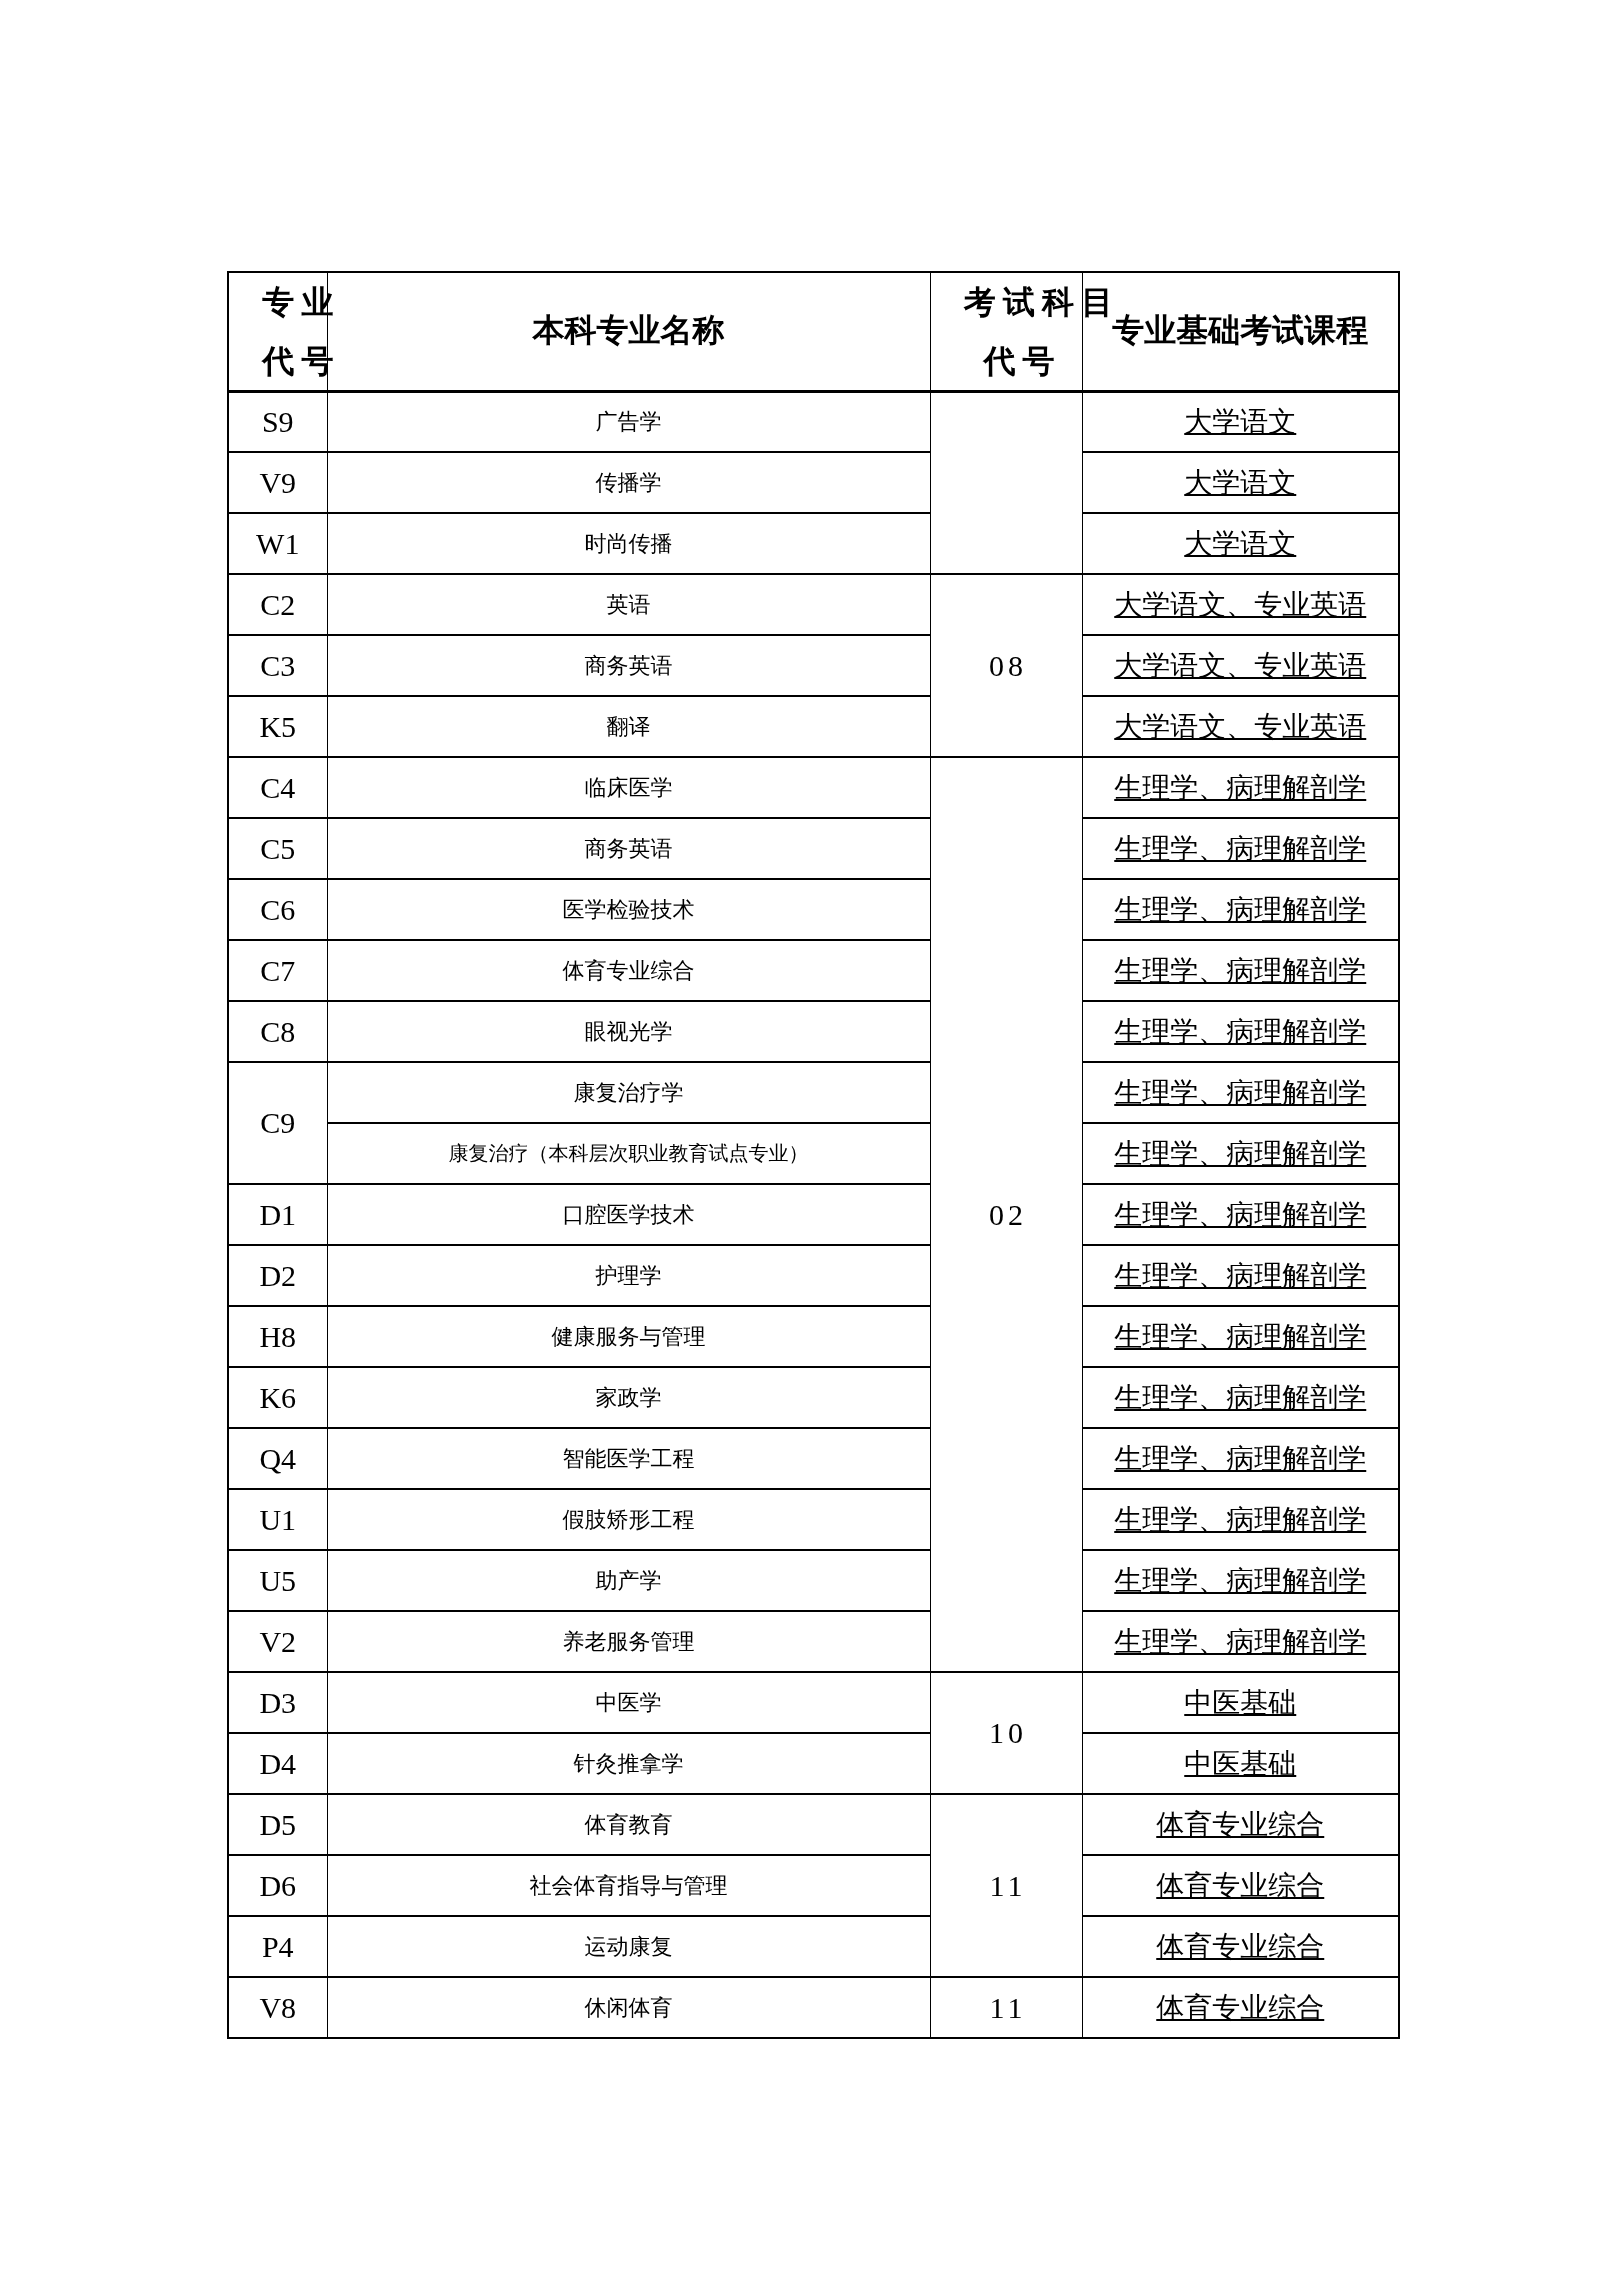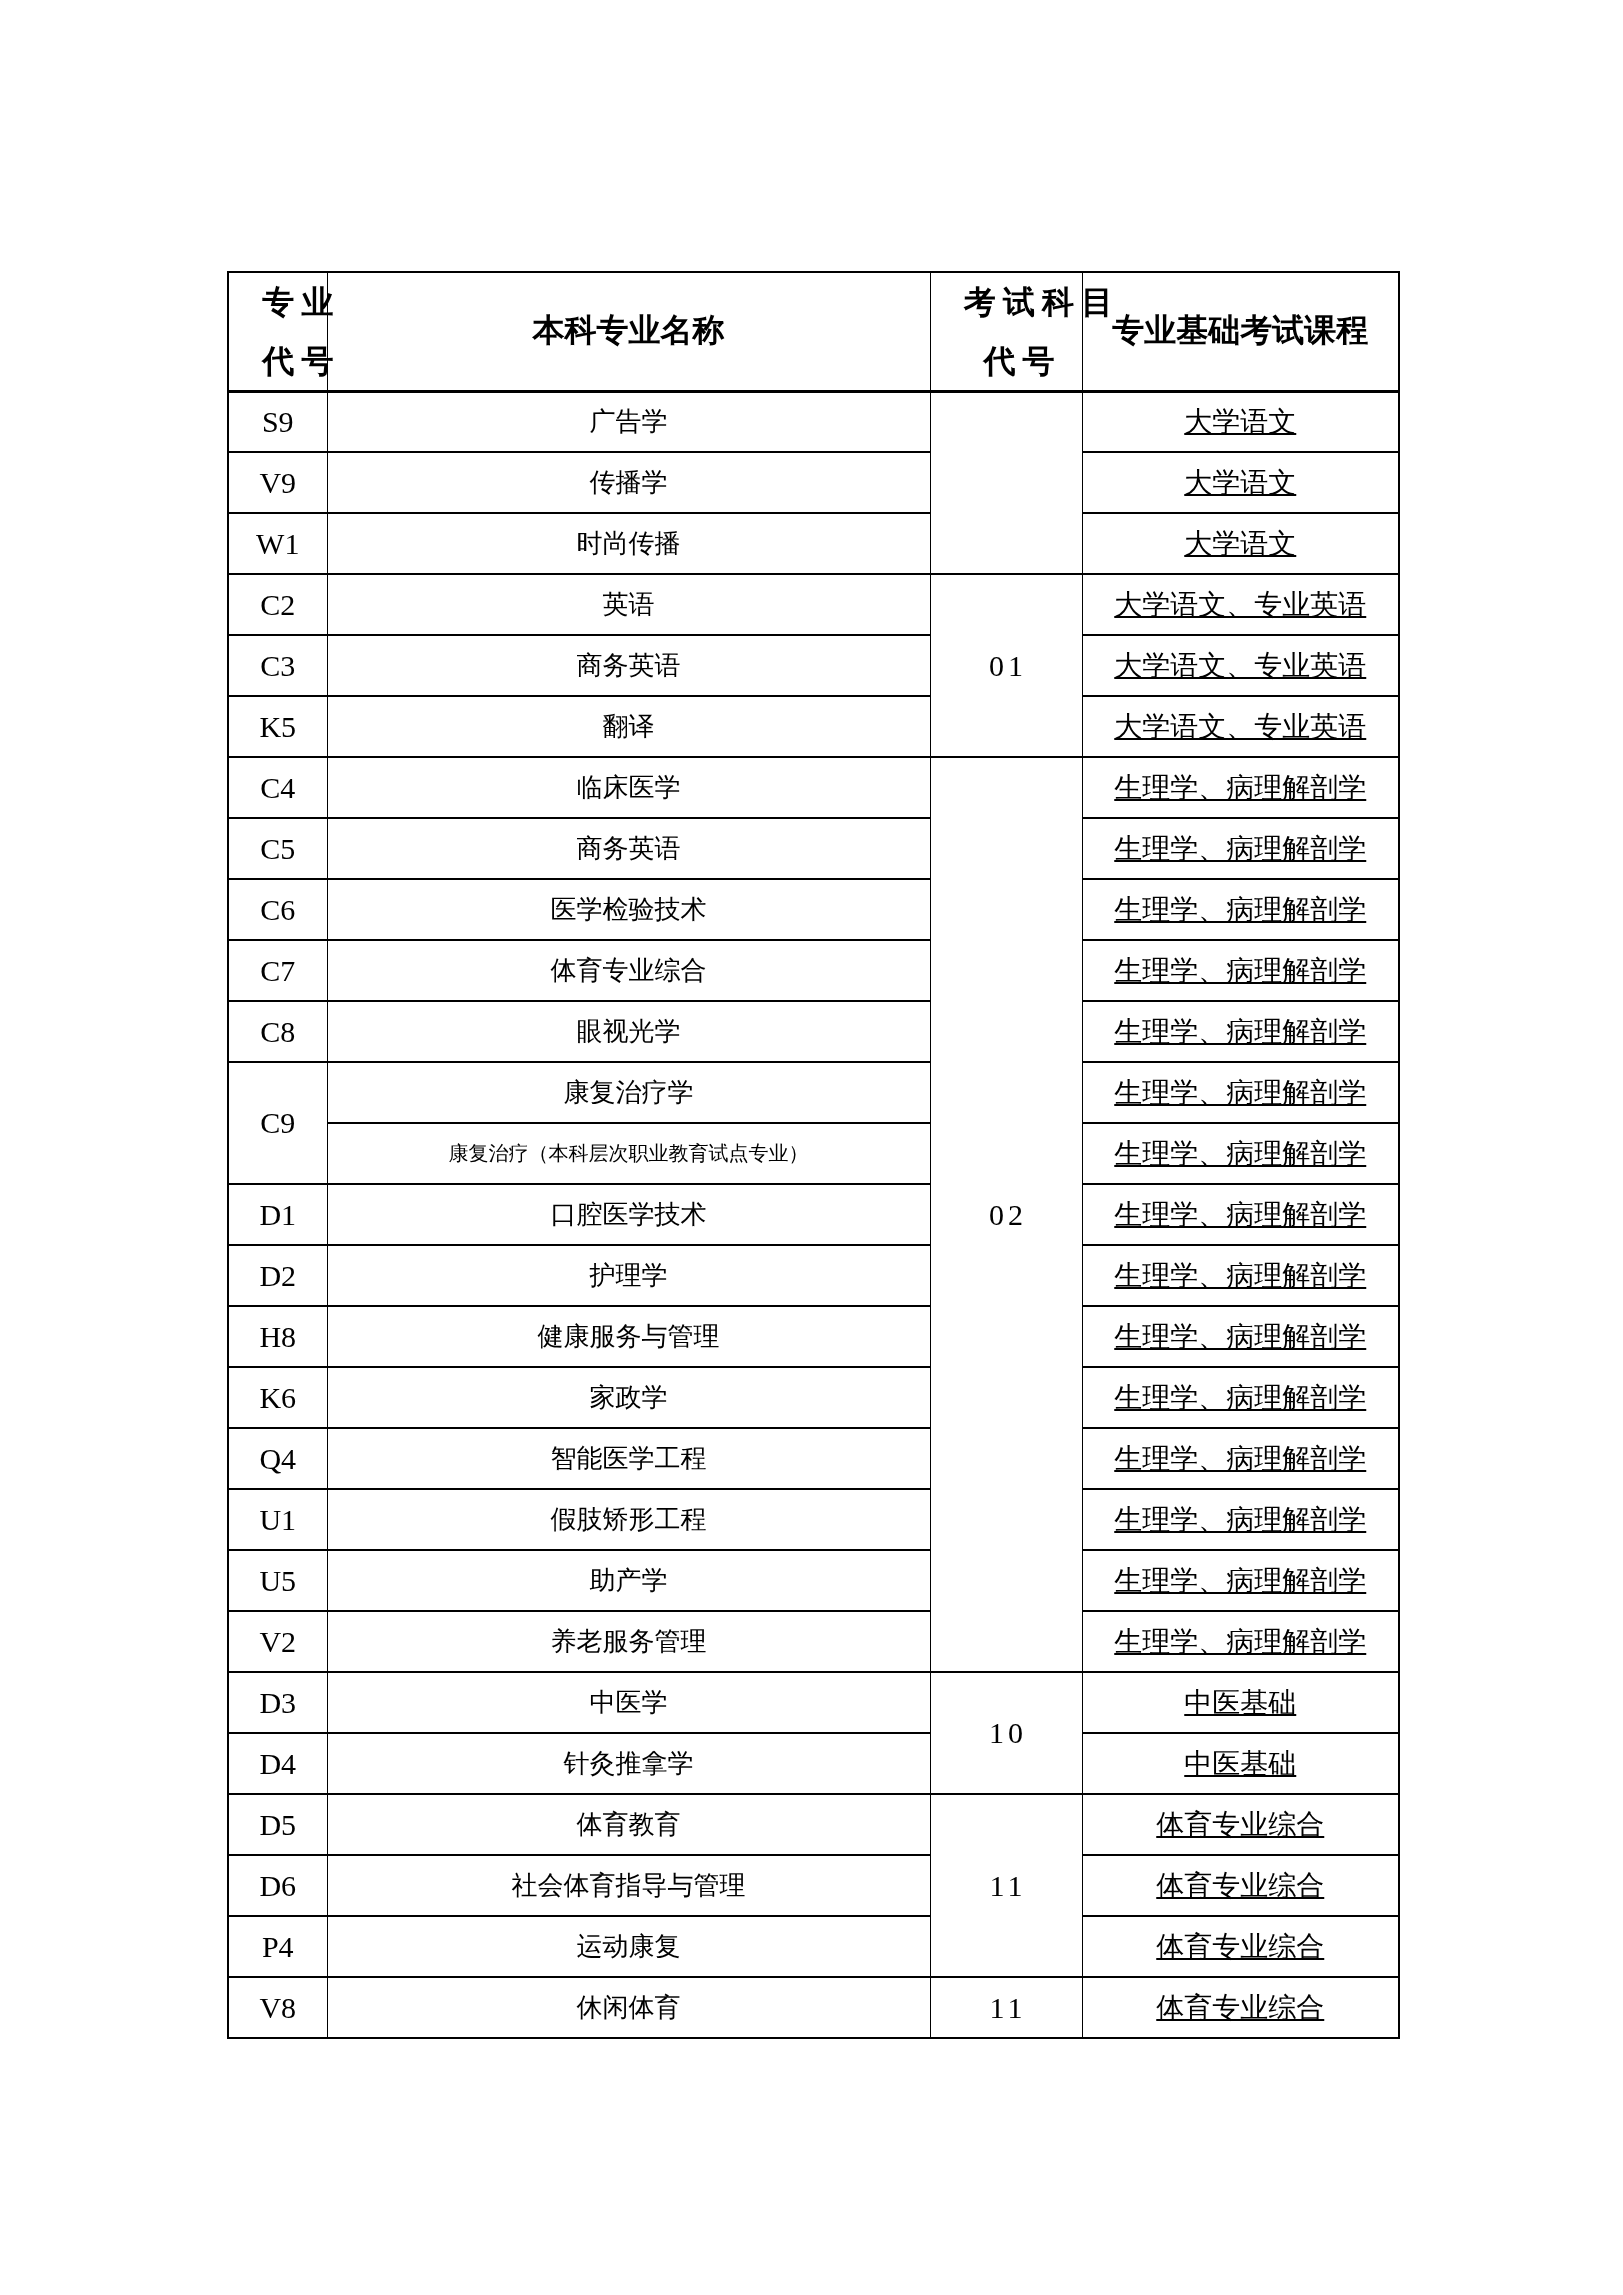--- a/index.html
+++ b/index.html
@@ -50,21 +50,21 @@
     flex-direction: column;
     justify-content: center;
     gap: 26.6px;
     letter-spacing: 7.2px;
     text-indent: 7.2px; 
     line-height: 1;
     padding-left: 26px;
   }
   tr.body-row { height: 61px; }
   td.c1 { font-size: 30px; }
-  td.c2 { font-size: 26px; }
+  td.c2 { font-size: 22px; }
   td.c3 { font-size: 30px; letter-spacing: 0.14em; text-indent: 0.14em; }
   td.c4 { font-size: 28px; text-decoration: underline; }
   td.c2.long { font-size: 20px; }
 </style>
 </head>
 <body>
 
 <div class="page">
   <table class="majors">
     <colgroup>
@@ -104,21 +104,21 @@
       </tr>
       <tr class="body-row">
         <td class="c1">W1</td>
         <td class="c2">时尚传播</td>
         <td class="c4">大学语文</td>
       </tr>
 
       <tr class="body-row">
         <td class="c1">C2</td>
         <td class="c2">英语</td>
-        <td class="c3" rowspan="3">01</td>
+        <td class="c3" rowspan="3">08</td>
         <td class="c4">大学语文、专业英语</td>
       </tr>
       <tr class="body-row">
         <td class="c1">C3</td>
         <td class="c2">商务英语</td>
         <td class="c4">大学语文、专业英语</td>
       </tr>
       <tr class="body-row">
         <td class="c1">K5</td>
         <td class="c2">翻译</td>

